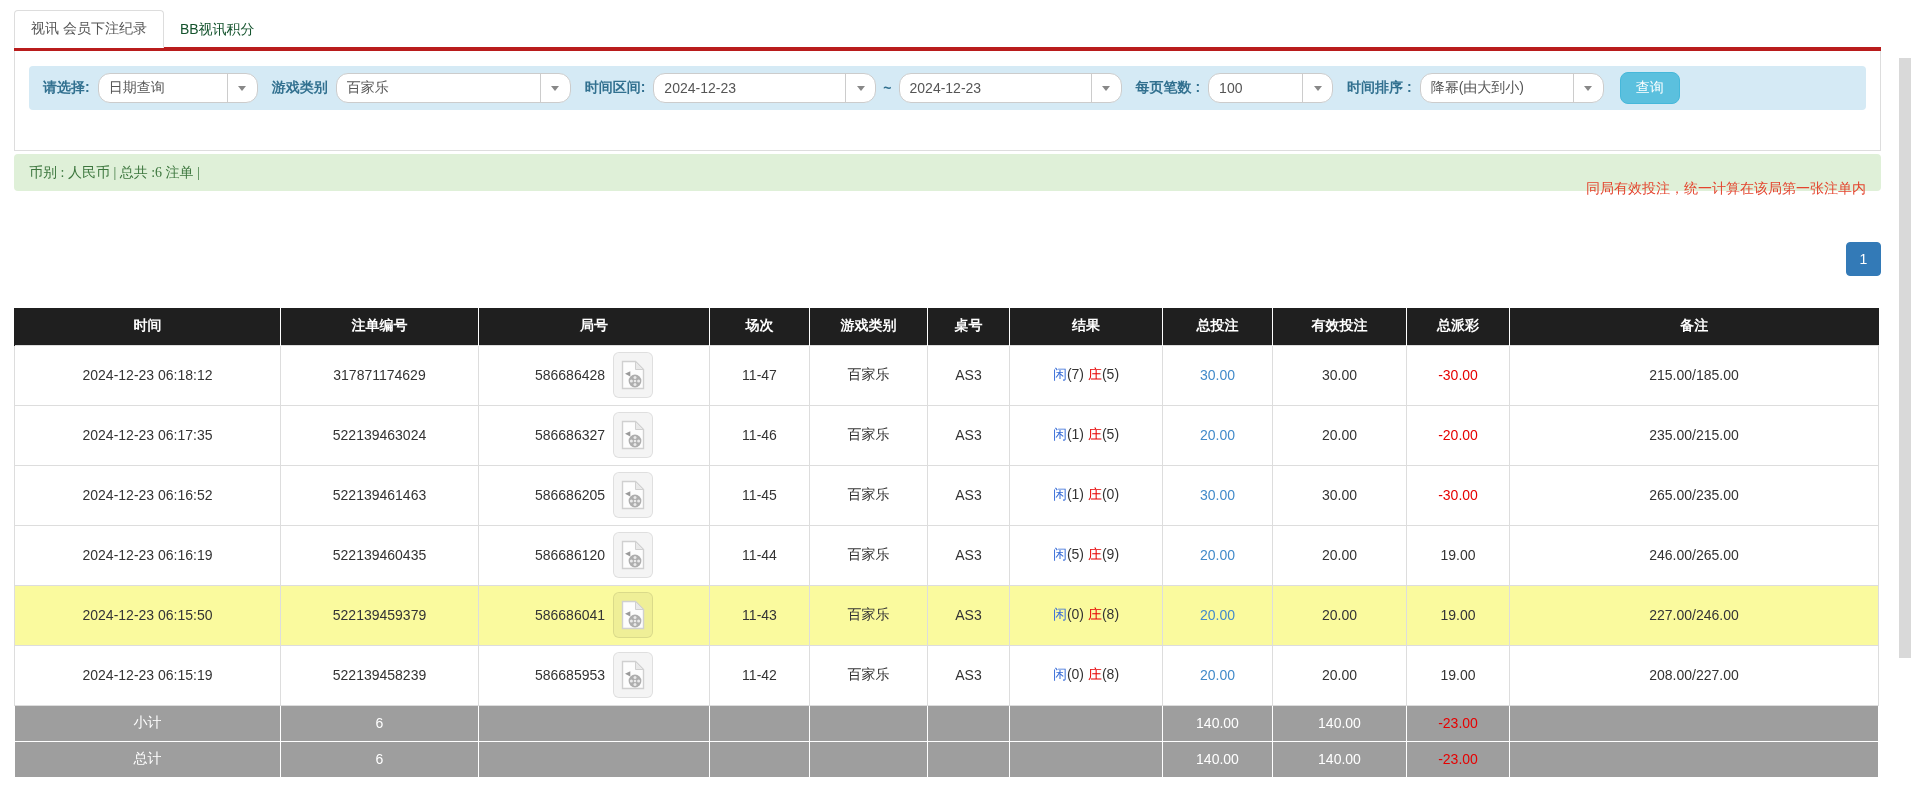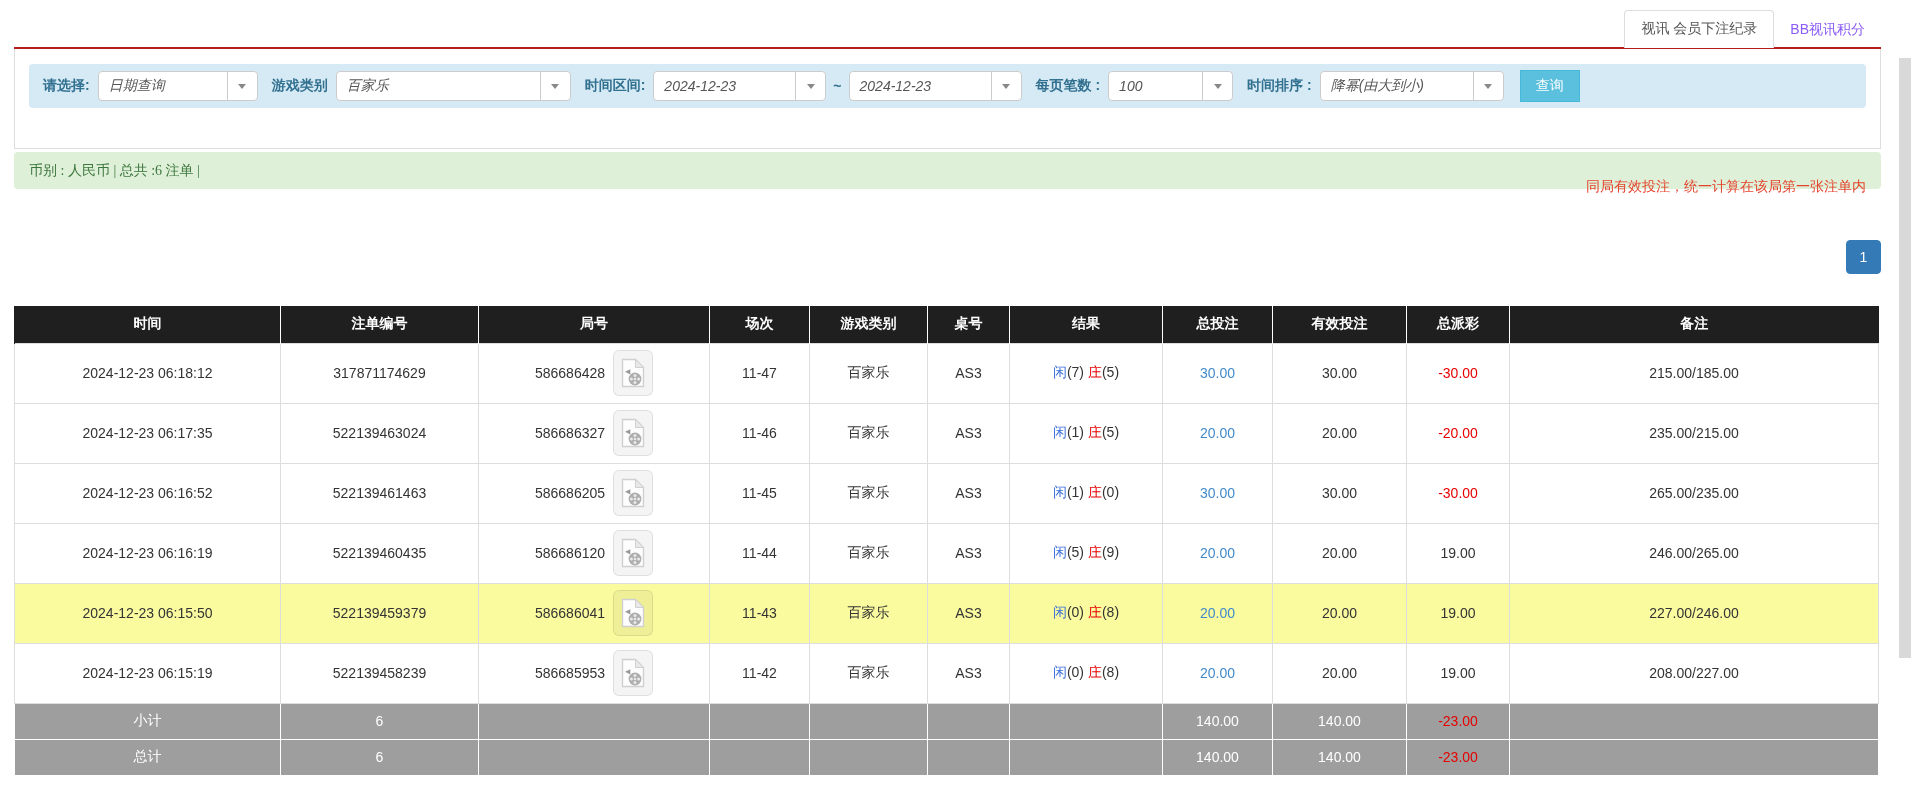--- a/index.html
+++ b/index.html
@@ -5,37 +5,37 @@
   * { box-sizing: border-box; }
   html,body { margin:0; padding:0; }
   body {
     width:1915px; height:800px; position:relative; overflow:hidden;
     background:#fff; color:#333;
     font-family:"Liberation Sans","DejaVu Sans",sans-serif; font-size:14px;
   }
   .page { position:absolute; left:14px; top:10px; width:1867px; }
 
   
-  .tabs { display:flex; align-items:flex-end; border-bottom:2px solid #b91c1c;justify-content:flex-end; }
+  .tabs { display:flex; align-items:flex-end; border-bottom:4px solid #b91c1c; }
   .tab { padding:9px 16px; margin-bottom:-1px; white-space:nowrap; }
   .tab.active { border:1px solid #ddd; border-bottom-color:#fff; border-radius:4px 4px 0 0; background:#fff; color:#555; }
-  .tab.link { color:#8b5cf6; cursor:pointer; }
+  .tab.link { color:#14532d; cursor:pointer; }
 
   
   .panel { border:1px solid #ddd; border-top:none; padding:15px 14px 40px 14px; }
   .filter-bar { background:#d5eaf5; border-radius:4px; padding:6px 10px; height:44px; display:flex; align-items:center; }
   .flabel { font-weight:bold; color:#31708f; margin:0 8px 0 14px; white-space:nowrap; }
   .flabel.first { margin-left:4px; }
-  .sel { display:inline-flex; align-items:stretch; background:#fff; border:1px solid #ccc; border-radius:4px; height:30px; cursor:pointer;font-style:italic; }
+  .sel { display:inline-flex; align-items:stretch; background:#fff; border:1px solid #ccc; border-radius:12px; height:30px; cursor:pointer; }
   .sel .val { display:flex; align-items:center; padding:0 10px; color:#555; flex:1; white-space:nowrap; overflow:hidden; }
   .sel .caret-box { width:30px; border-left:1px solid #ccc; display:flex; align-items:center; justify-content:center; }
   .caret { width:0; height:0; border-left:4px solid transparent; border-right:4px solid transparent; border-top:5px solid #888; }
-  .w-query{width:160px}.w-game{width:235px}.w-date{width:173px}.w-size{width:125px}.w-sort{width:184px}
+  .w-query{width:160px}.w-game{width:235px}.w-date{width:223px}.w-size{width:125px}.w-sort{width:184px}
   .tilde { color:#31708f; margin:0 7px; font-weight:bold; }
-  .btn-search { margin-left:16px; background:#5bc0de; border:1px solid #46b8da; color:#fff; border-radius:0; height:32px; padding:0 15px; font-size:14px; cursor:pointer; }
+  .btn-search { margin-left:16px; background:#5bc0de; border:1px solid #46b8da; color:#fff; border-radius:8px; height:32px; padding:0 15px; font-size:14px; cursor:pointer; }
 
   
   .notice { margin-top:3px; background:#dff0d8; border-radius:4px; padding:0 15px; height:37px; display:flex; align-items:center; justify-content:space-between; }
   .notice-left { color:#3c763d;font-family:Liberation Serif, serif; }
   .notice-right { color:#e4442e;margin-top:32px; }
 
   
   .pagination-row { margin-top:51px; display:flex; justify-content:flex-end; }
   .page-btn { min-width:35px; height:34px; background:#337ab7; border:1px solid #337ab7; color:#fff; border-radius:4px; display:flex; align-items:center; justify-content:center; cursor:pointer; }
 

